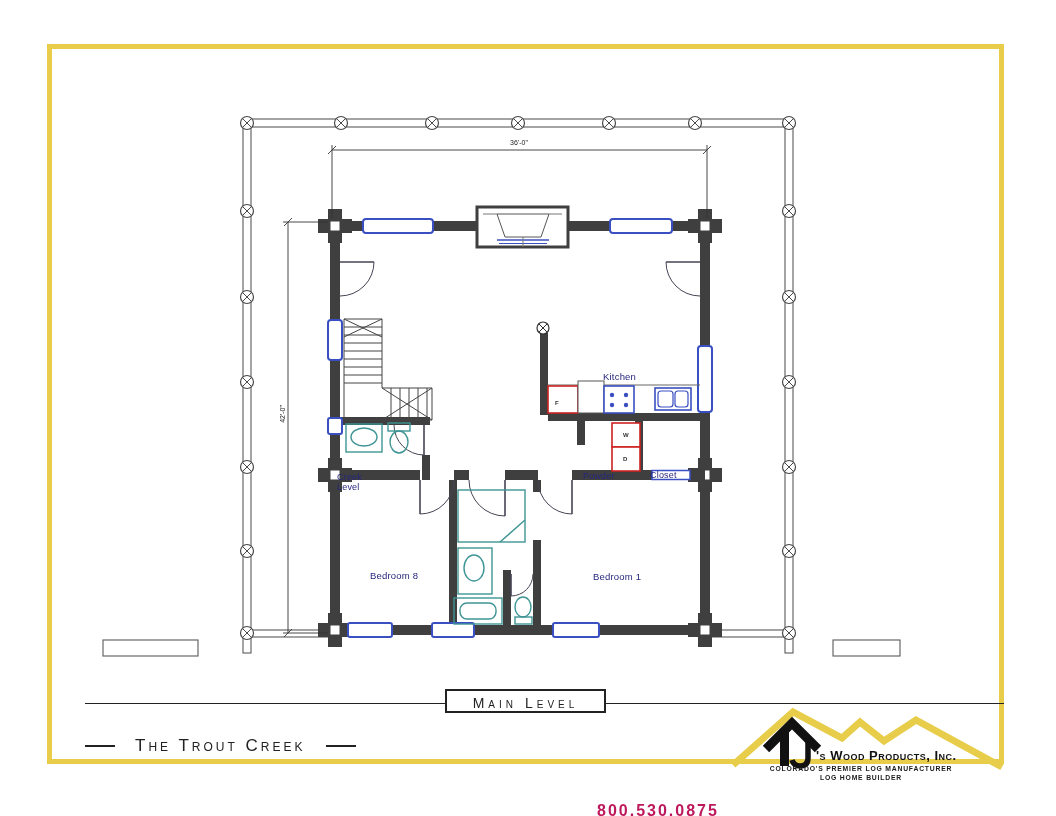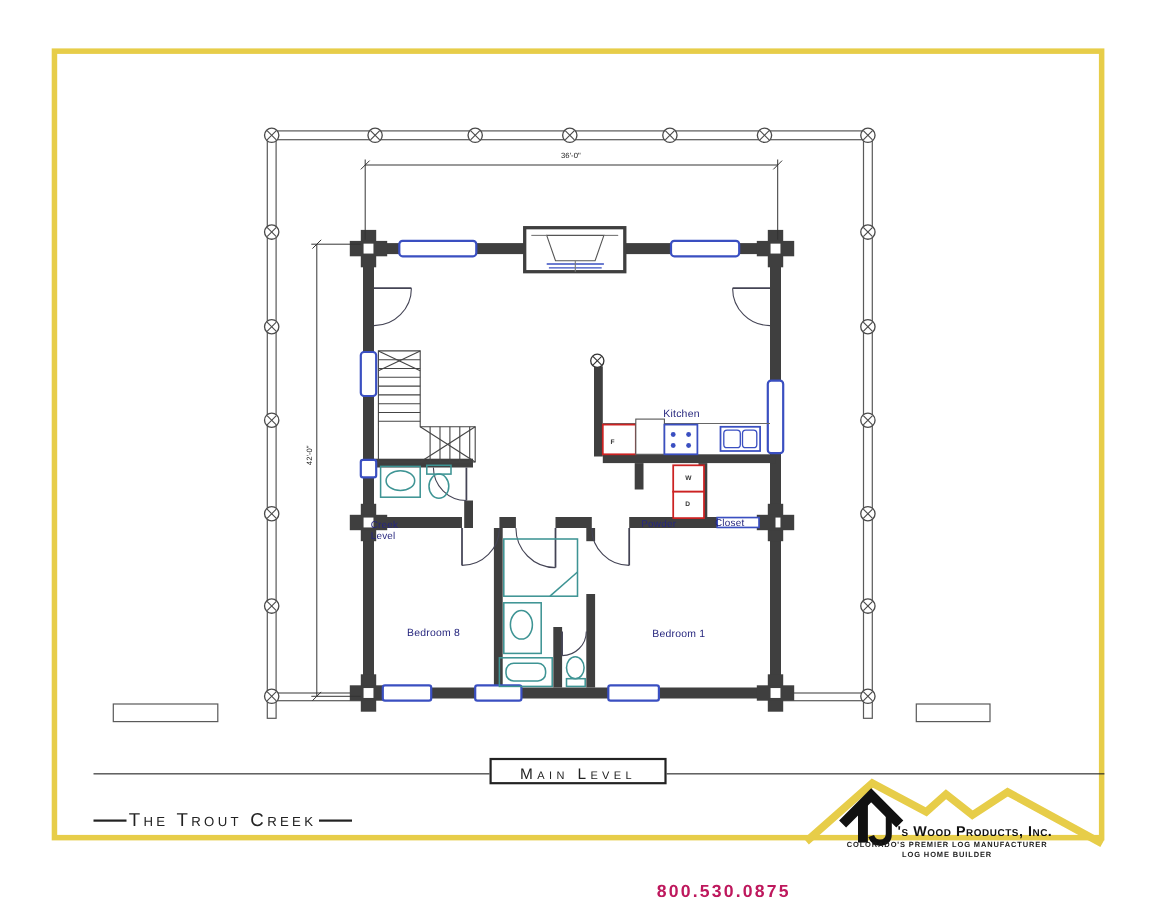--- a/index.html
+++ b/index.html
@@ -11,21 +11,21 @@
   .lbl{position:absolute;color:#26267e;font-size:9.5px;letter-spacing:.2px;margin-top:30px;}
   .lbl.small{font-size:9px;}
   .appl{position:absolute;color:#333;font-size:6px;font-weight:bold;}
   .dim{position:absolute;color:#222;font-size:7px;text-align:center;}
   .dim.vert{writing-mode:vertical-rl;transform:rotate(180deg);}
   .rule{position:absolute;left:85px;top:703px;width:919px;border-top:1.3px solid #222;}
   .level-box{position:absolute;left:445px;top:689px;width:161px;height:24px;
              border:2px solid #222;background:#fff;box-sizing:border-box;
              display:flex;align-items:flex-end;justify-content:center;
              font-variant:small-caps;font-size:14px;letter-spacing:4px;color:#222;}
-  .plan-title{position:absolute;left:85px;top:736px;display:flex;align-items:center;gap:2px;color:#222;}
+  .plan-title{position:absolute;left:85px;top:736px;display:flex;align-items:center;gap:20px;color:#222;}
   .plan-title .dash{width:30px;height:2px;background:#222;}
   .plan-title .txt{font-variant:small-caps;font-size:17px;letter-spacing:3px;}
   .phone{position:absolute;left:597px;top:802px;font-size:16px;font-weight:bold;
          letter-spacing:2px;color:#be185d;}
   .logo-suffix{position:absolute;left:816px;top:748px;font-variant:small-caps;
                font-size:13px;font-weight:bold;letter-spacing:.5px;color:#111;text-align:center;}
   .tagline{position:absolute;left:756px;width:210px;text-align:center;color:#1a1a1a;
            font-size:6.8px;font-weight:bold;letter-spacing:.8px;}
   .tag1{top:765px;} .tag2{top:774px;}
 </style>

